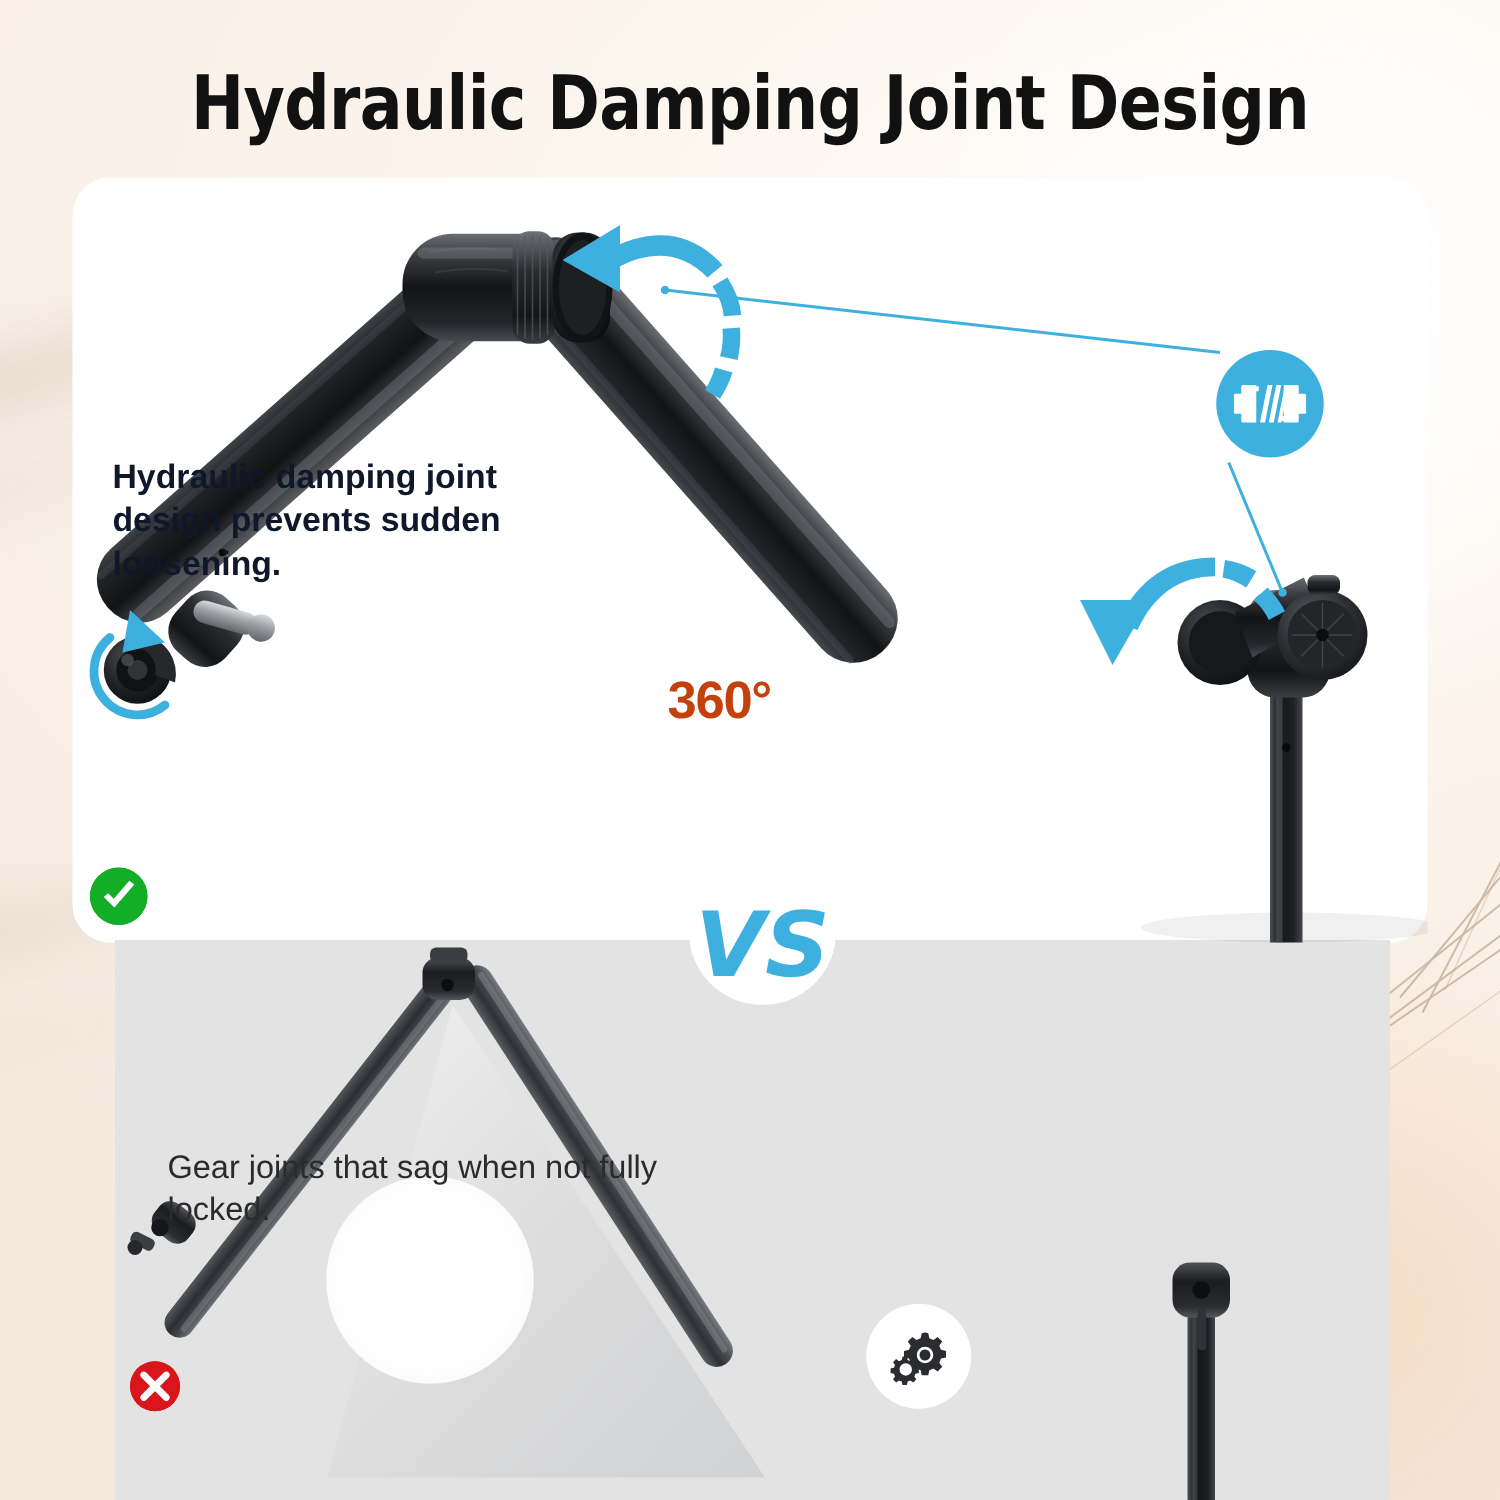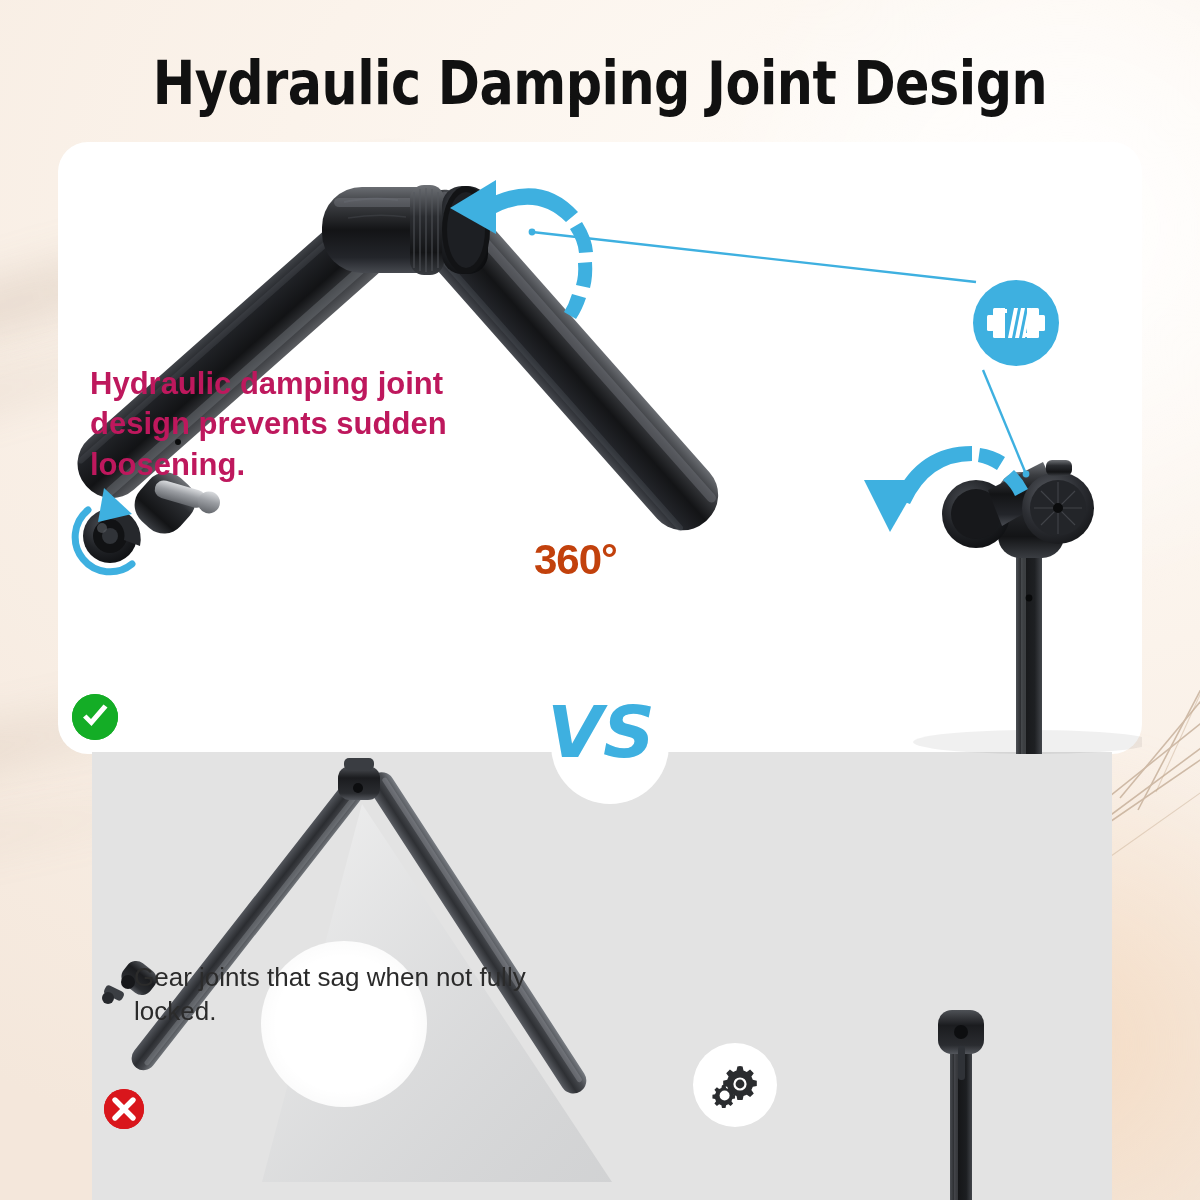--- a/index.html
+++ b/index.html
@@ -58,41 +58,41 @@
     background:#FFFFFF; border-radius:30px; z-index:2; overflow:hidden;
   }
   .card-bad {
     position:absolute; left:92px; top:752px; width:1020px; height:448px;
     background:#E3E3E3; z-index:2; overflow:hidden;
   }
 
   
   .copy-good {
     position:absolute; left:90px; top:364px; width:390px; z-index:6;
-    font-size:31px; font-weight:700; line-height:1.30; color:#be185d;
+    font-size:27px; font-weight:700; line-height:1.30; color:#0f172a;
   }
   .copy-bad {
     position:absolute; left:134px; top:916px; width:400px; z-index:6;
-    font-size:26px; font-weight:400; line-height:1.32; color:#2B2B2B;margin-top:44px;
+    font-size:26px; font-weight:400; line-height:1.32; color:#2B2B2B;
   }
 
   
   .badge { position:absolute; z-index:8; border-radius:50%; }
   .badge-check { left:72px; top:694px; width:46px; height:46px; background:#14AD26; }
   .badge-x     { left:104px; top:1089px; width:40px; height:40px; background:#D9161C; }
   .badge svg { display:block; width:100%; height:100%; }
 
   
   .vs-notch {
     position:absolute; left:551px; top:686px; width:118px; height:118px;
     background:#FFFFFF; border-radius:50%; z-index:7;
   }
   .vs-text {
-    position:absolute; left:551px; top:676px; width:118px; height:118px; z-index:9;
-    display:flex; align-items:center; justify-content:flex-start;
+    position:absolute; left:551px; top:700px; width:118px; height:118px; z-index:9;
+    display:flex; align-items:center; justify-content:center;
   }
   .vs-text svg { width:100px; height:100px; overflow:visible; }
 
   
   .stage-good { position:absolute; left:58px; top:142px; width:1084px; height:612px; z-index:4; }
   .stage-bad  { position:absolute; left:92px; top:752px; width:1020px; height:448px; z-index:4; }
   .stage-good svg, .stage-bad svg { display:block; width:100%; height:100%; }
 
   
   .damper-badge {

